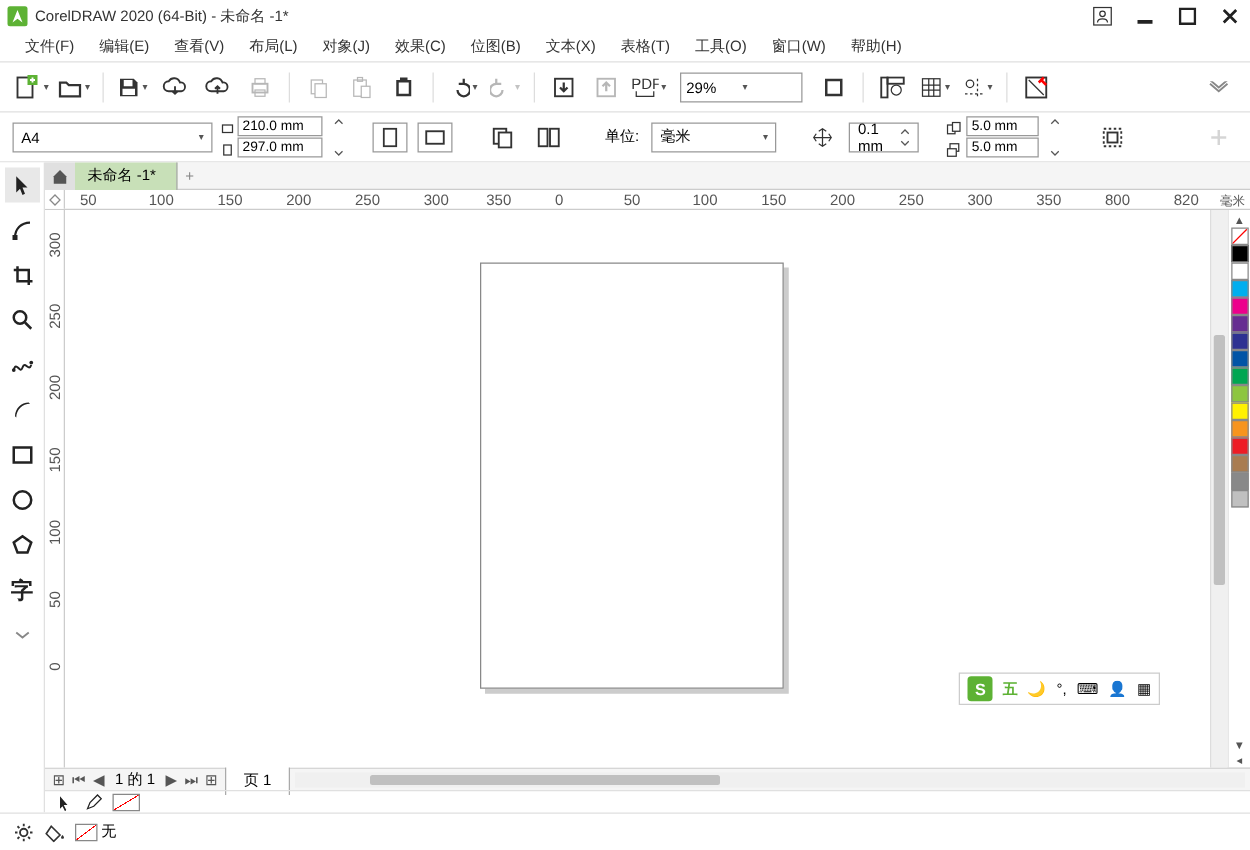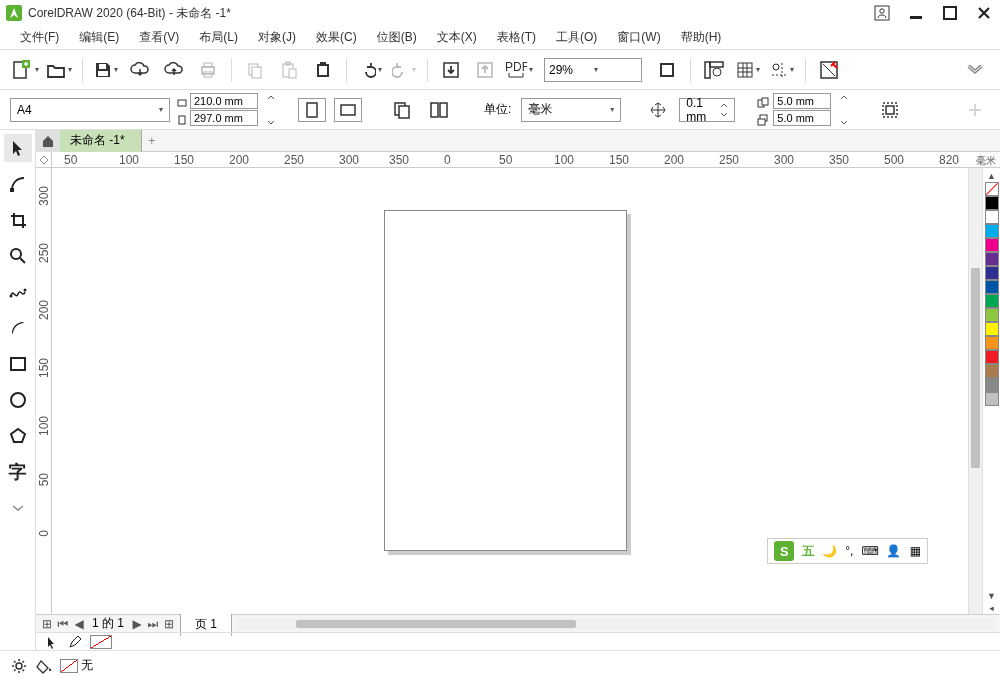--- a/index.html
+++ b/index.html
@@ -501,21 +501,21 @@
           <div class="ruler-tick" style="left: 665px;">
             <span>250</span>
           </div>
           <div class="ruler-tick" style="left: 720px;">
             <span>300</span>
           </div>
           <div class="ruler-tick" style="left: 775px;">
             <span>350</span>
           </div>
           <div class="ruler-tick" style="left: 830px;">
-            <span>500</span>
+            <span>800</span>
           </div>
           <div class="ruler-tick" style="left: 885px;">
             <span>820</span>
           </div>
         </div>
     </div>
     <div class="canvas-row">
       <div class="ruler-v" id="ruler-v">
           <div class="ruler-v-tick" style="top: 18px;">
             <span>300</span>

